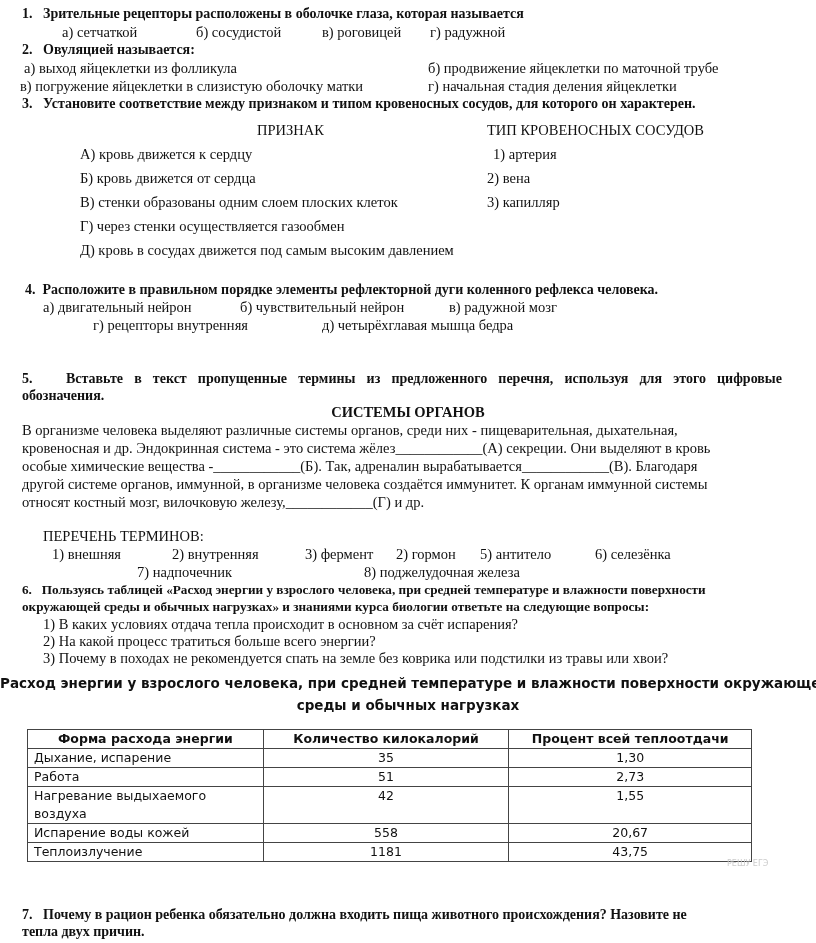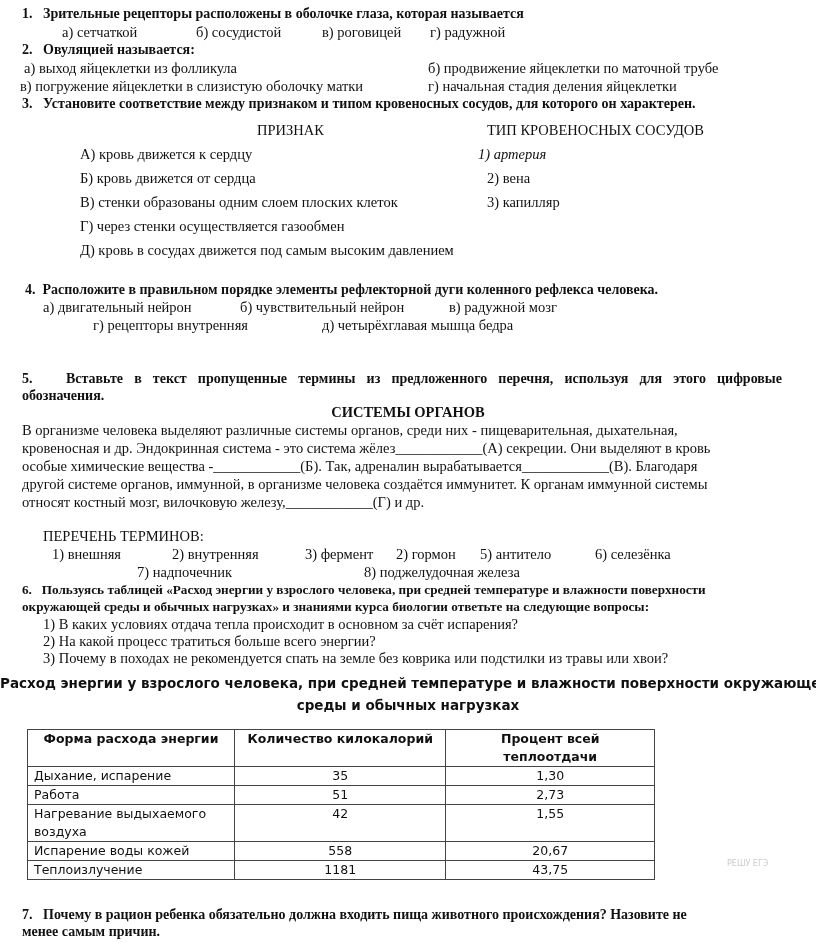--- a/index.html
+++ b/index.html
@@ -5,21 +5,21 @@
   html, body { margin: 0; padding: 0; background: #ffffff; }
   body {
     width: 816px; height: 943px; position: relative; overflow: hidden;
     font-family: "Liberation Serif", serif; color: #111; font-size: 14.5px;
   }
   .abs { position: absolute; white-space: nowrap; }
   .b { font-weight: bold; }
   .q { font-weight: bold; font-size: 14px; }
   .caption { font-family: "DejaVu Sans", sans-serif; font-weight: bold; font-size: 13.5px; text-align: center; left: 0; width: 816px; }
   table.energy {
-    position: absolute; left: 27px; top: 729px; width: 628px;
+    position: absolute; left: 27px; top: 729px; width: 725px;
     border-collapse: collapse; font-family: "DejaVu Sans", sans-serif; font-size: 12.5px;
   }
   table.energy th, table.energy td {
     border: 1.3px solid #444; padding: 0 6px; height: 18px; line-height: 18px; vertical-align: top;
   }
   table.energy th { font-weight: bold; text-align: center; }
   table.energy td.num { text-align: center; }
   table.energy td.name { white-space: normal; }
   .watermark { position: absolute; left: 727px; top: 859px; font-size: 8px; color: #ccc; font-family: "DejaVu Sans", sans-serif; }
 </style>
@@ -48,21 +48,21 @@
   <span>3.</span>&nbsp;&nbsp;
   <span>Установите соответствие между признаком и типом кровеносных сосудов, для которого он характерен.</span>
 </div>
 <div class="abs" style="left:257px; top:122px;">ПРИЗНАК</div>
 <div class="abs" style="left:487px; top:122px;">ТИП КРОВЕНОСНЫХ СОСУДОВ</div>
 <div class="abs" style="left:80px; top:146px;">А) кровь движется к сердцу</div>
 <div class="abs" style="left:80px; top:170px;">Б) кровь движется от сердца</div>
 <div class="abs" style="left:80px; top:194px;">В) стенки образованы одним слоем плоских клеток</div>
 <div class="abs" style="left:80px; top:218px;">Г) через стенки осуществляется газообмен</div>
 <div class="abs" style="left:80px; top:242px;">Д) кровь в сосудах движется под самым высоким давлением</div>
-<div class="abs" style="left:478px; top:146px;font-style:italic;">1) артерия</div>
+<div class="abs" style="left:493px; top:146px;">1) артерия</div>
 <div class="abs" style="left:487px; top:170px;">2) вена</div>
 <div class="abs" style="left:487px; top:194px;">3) капилляр</div>
 
 <div class="abs q" style="left:25px; top:282px;">
   <span>4.</span>&nbsp;
   <span>Расположите в правильном порядке элементы рефлекторной дуги коленного рефлекса человека.</span>
 </div>
 <div class="abs" style="left:43px; top:299px;">а) двигательный нейрон</div>
 <div class="abs" style="left:240px; top:299px;">б) чувствительный нейрон</div>
 <div class="abs" style="left:449px; top:299px;">в) радужной мозг</div>
@@ -143,13 +143,13 @@
       <td class="num">43,75</td>
     </tr>
   </tbody>
 </table>
 <div class="watermark">РЕШУ ЕГЭ</div>
 
 <div class="abs q" style="left:22px; top:907px;">
   <span>7.</span>&nbsp;&nbsp;
   <span>Почему в рацион ребенка обязательно должна входить пища животного происхождения? Назовите не</span>
 </div>
-<div class="abs q" style="left:22px; top:924px;">менее самым причин.</div>
+<div class="abs q" style="left:22px; top:924px;">тепла двух причин.</div>
 
 </body></html>

